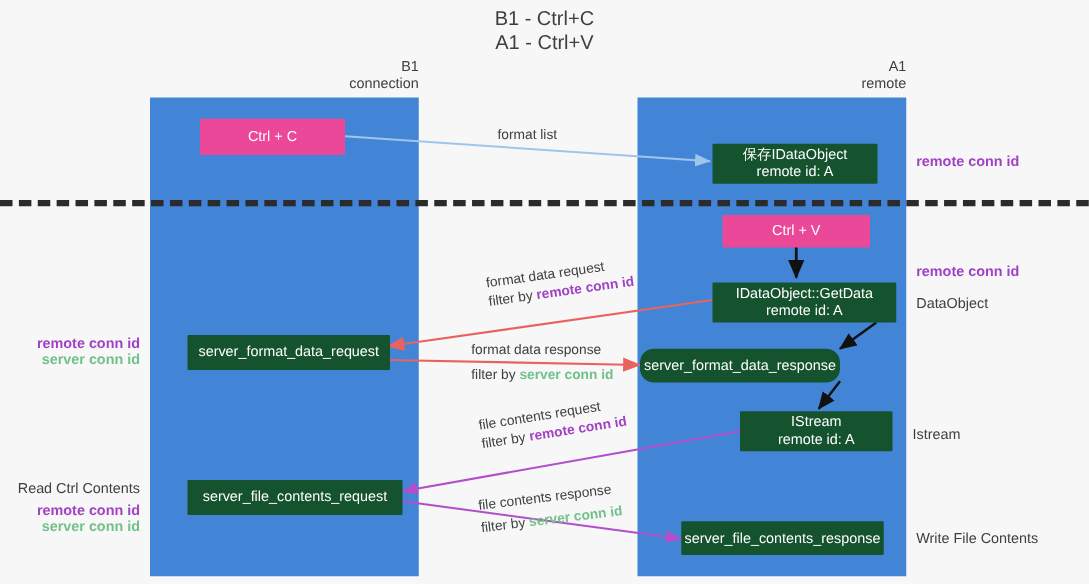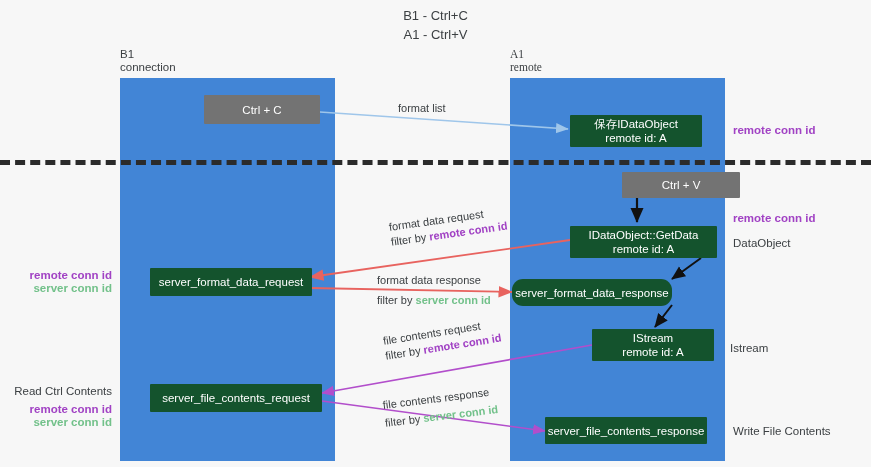--- a/index.html
+++ b/index.html
@@ -13,30 +13,30 @@
     font-family: "Liberation Sans", sans-serif;
     color: #3c4043;
   }
   #stage { position: absolute; inset: 0; }
 
   
   .title {
     position: absolute;
     left: 0; right: 0; top: 6px;
     text-align: center;
-    font-size: 13px;
+    font-size: 16px;
     line-height: 19px;
     color: #3c4043;
     white-space: pre-line;
   }
 
   
   .col-head {
     position: absolute;
-    text-align: left;
+    text-align: right;
     font-size: 11.5px;
     line-height: 13px;
     color: #3c4043;
     white-space: pre-line;
   }
 
   
   .lane {
     position: absolute;
     background: #4285d6;
@@ -50,21 +50,21 @@
     flex-direction: column;
     align-items: center;
     justify-content: center;
     text-align: center;
     color: #ffffff;
     font-size: 11.5px;
     line-height: 14px;
     border-radius: 1px;
     white-space: pre-line;
   }
-  .node.green { background: #737373; margin-left: 44px; }
+  .node.green { background: #ec4899; }
   .node.orange { background: #14532d; }
 
   
   .lbl {
     position: absolute;
     font-size: 11.5px;
     line-height: 14px;
     color: #3c4043;
     white-space: pre-line;
   }
@@ -107,21 +107,21 @@
 <div id="stage">
 
   <div class="title">B1 - Ctrl+C
 A1 - Ctrl+V</div>
 
   <div class="lane" style="left:120px; top:78px; width:215px; height:383px;"></div>
   <div class="lane" style="left:510px; top:78px; width:215px; height:383px;"></div>
 
   <div class="col-head" style="left:120px; top:48px; width:215px;">B1
 connection</div>
-  <div class="col-head" style="left:510px; top:48px; width:215px;font-family:Liberation Serif, serif;">A1
+  <div class="col-head" style="left:510px; top:48px; width:215px;">A1
 remote</div>
 
   <svg class="edges" viewBox="0 0 871 467">
     <defs>
       <marker id="ah-blue" markerWidth="9" markerHeight="9" refX="7.5" refY="3.2" orient="auto">
         <path d="M0,0 L8,3.2 L0,6.4 z" fill="#9fc6ea"></path>
       </marker>
       <marker id="ah-red" markerWidth="9" markerHeight="9" refX="7.5" refY="3.2" orient="auto">
         <path d="M0,0 L8,3.2 L0,6.4 z" fill="#e8635f"></path>
       </marker>

